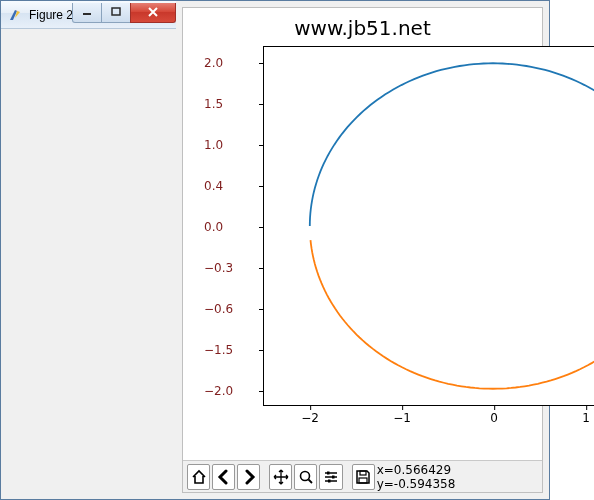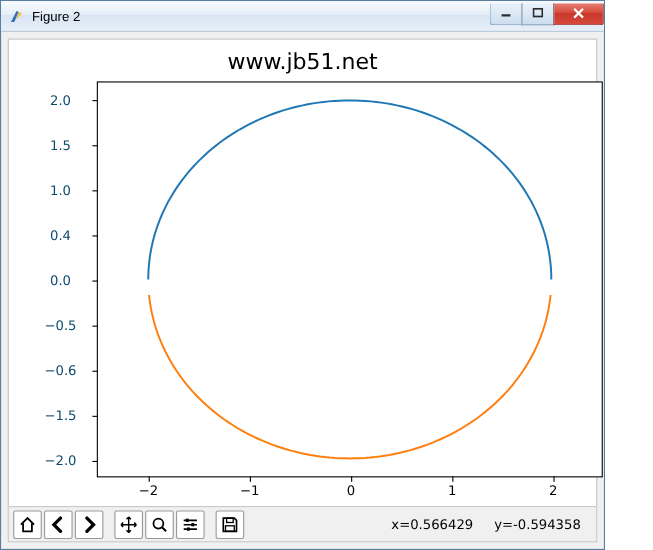--- a/index.html
+++ b/index.html
@@ -11,21 +11,20 @@
     width: 594px;
     height: 500px;
     overflow: hidden;
   }
   .window {
     width: 550px;
     height: 500px;
     border: 1px solid #5a7ca0;
     background: #f0f0f0;
     display: flex;
-    flex-direction: column;
   }
   
   .titlebar {
     height: 28px;
     background: linear-gradient(to bottom, #f7fbff 0%, #e6eef7 45%, #d7e4f2 46%, #e8f0f9 100%);
     border-bottom: 1px solid #b7c8da;
     display: flex;
     align-items: center;
     padding: 0 0 0 6px;
   }
@@ -87,24 +86,24 @@
     top:38px;
     width:460px;
     height:360px;
     border:1px solid #000;
     background:#fff;
   }
   .tick-y {
     position:absolute;
     right:100%;
     width:60px;
-    text-align:center;
+    text-align:left;
     padding-right:8px;
     font-size:12px;
-    color:#0c4a6e;
+    color:#7f1d1d;
     transform:translateY(-50%);
     font-family:"DejaVu Sans", Arial, sans-serif;
   }
   .tick-y::after {
     content:"";
     position:absolute;
     right:0; top:50%;
     width:5px; height:1px;
     background:#000;
   }
@@ -195,21 +194,21 @@
       <div class="chart-title">www.jb51.net</div>
 
       <div class="axes" id="axes">
         <svg class="plotlines" id="plotsvg" viewBox="0 0 460 360" preserveAspectRatio="none">
             <path d="M414.00 180.00 L413.94 175.72 L413.75 171.44 L413.43 167.16 L412.99 162.90 L412.43 158.64 L411.73 154.40 L410.92 150.18 L409.98 145.98 L408.92 141.80 L407.73 137.65 L406.42 133.52 L404.99 129.43 L403.45 125.38 L401.78 121.36 L399.99 117.38 L398.09 113.44 L396.08 109.55 L393.95 105.71 L391.70 101.92 L389.35 98.18 L386.89 94.50 L384.32 90.88 L381.64 87.32 L378.86 83.82 L375.98 80.38 L372.99 77.02 L369.91 73.73 L366.74 70.51 L363.47 67.36 L360.11 64.29 L356.66 61.30 L353.12 58.39 L349.50 55.57 L345.79 52.83 L342.01 50.18 L338.15 47.62 L334.22 45.14 L330.21 42.76 L326.14 40.48 L322.00 38.29 L317.80 36.19 L313.53 34.20 L309.21 32.30 L304.84 30.51 L300.41 28.82 L295.94 27.23 L291.42 25.75 L286.86 24.37 L282.26 23.10 L277.62 21.94 L272.95 20.88 L268.26 19.94 L263.53 19.10 L258.78 18.38 L254.02 17.76 L249.23 17.26 L244.44 16.87 L239.63 16.59 L234.82 16.42 L230.00 16.36 L225.18 16.42 L220.37 16.59 L215.56 16.87 L210.77 17.26 L205.98 17.76 L201.22 18.38 L196.47 19.10 L191.74 19.94 L187.05 20.88 L182.38 21.94 L177.74 23.10 L173.14 24.37 L168.58 25.75 L164.06 27.23 L159.59 28.82 L155.16 30.51 L150.79 32.30 L146.47 34.20 L142.20 36.19 L138.00 38.29 L133.86 40.48 L129.79 42.76 L125.78 45.14 L121.85 47.62 L117.99 50.18 L114.21 52.83 L110.50 55.57 L106.88 58.39 L103.34 61.30 L99.89 64.29 L96.53 67.36 L93.26 70.51 L90.09 73.73 L87.01 77.02 L84.02 80.38 L81.14 83.82 L78.36 87.32 L75.68 90.88 L73.11 94.50 L70.65 98.18 L68.30 101.92 L66.05 105.71 L63.92 109.55 L61.91 113.44 L60.01 117.38 L58.22 121.36 L56.55 125.38 L55.01 129.43 L53.58 133.52 L52.27 137.65 L51.08 141.80 L50.02 145.98 L49.08 150.18 L48.27 154.40 L47.57 158.64 L47.01 162.90 L46.57 167.16 L46.25 171.44 L46.06 175.72 L46.00 180.00" fill="none" stroke="#1f77b4" stroke-width="1.8"></path>
             <path d="M46.70 194.26 L47.15 198.29 L47.72 202.30 L48.39 206.30 L49.18 210.29 L50.08 214.25 L51.08 218.20 L52.20 222.12 L53.43 226.02 L54.76 229.89 L56.20 233.72 L57.75 237.53 L59.40 241.30 L61.15 245.03 L63.01 248.72 L64.98 252.37 L67.04 255.98 L69.20 259.54 L71.46 263.05 L73.82 266.51 L76.27 269.92 L78.82 273.27 L81.46 276.57 L84.19 279.80 L87.01 282.98 L89.91 286.09 L92.90 289.14 L95.98 292.12 L99.14 295.03 L102.38 297.88 L105.69 300.65 L109.08 303.34 L112.55 305.96 L116.09 308.51 L119.69 310.97 L123.37 313.36 L127.11 315.66 L130.91 317.88 L134.77 320.02 L138.70 322.07 L142.67 324.03 L146.70 325.91 L150.79 327.70 L154.92 329.39 L159.09 331.00 L163.31 332.51 L167.57 333.93 L171.87 335.26 L176.20 336.49 L180.57 337.62 L184.97 338.66 L189.39 339.60 L193.84 340.45 L198.31 341.19 L202.80 341.84 L207.31 342.39 L211.83 342.84 L216.36 343.19 L220.90 343.44 L225.45 343.59 L230.00 343.64 L234.55 343.59 L239.10 343.44 L243.64 343.19 L248.17 342.84 L252.69 342.39 L257.20 341.84 L261.69 341.19 L266.16 340.45 L270.61 339.60 L275.03 338.66 L279.43 337.62 L283.80 336.49 L288.13 335.26 L292.43 333.93 L296.69 332.51 L300.91 331.00 L305.08 329.39 L309.21 327.70 L313.30 325.91 L317.33 324.03 L321.30 322.07 L325.23 320.02 L329.09 317.88 L332.89 315.66 L336.63 313.36 L340.31 310.97 L343.91 308.51 L347.45 305.96 L350.92 303.34 L354.31 300.65 L357.62 297.88 L360.86 295.03 L364.02 292.12 L367.10 289.14 L370.09 286.09 L372.99 282.98 L375.81 279.80 L378.54 276.57 L381.18 273.27 L383.73 269.92 L386.18 266.51 L388.54 263.05 L390.80 259.54 L392.96 255.98 L395.02 252.37 L396.99 248.72 L398.85 245.03 L400.60 241.30 L402.25 237.53 L403.80 233.72 L405.24 229.89 L406.57 226.02 L407.80 222.12 L408.92 218.20 L409.92 214.25 L410.82 210.29 L411.61 206.30 L412.28 202.30 L412.85 198.29 L413.30 194.26" fill="none" stroke="#ff7f0e" stroke-width="1.8"></path>
           </svg>
       <div class="tick-y" style="top: 343.636px;">−2.0</div>
           <div class="tick-y" style="top: 302.727px;">−1.5</div>
           <div class="tick-y" style="top: 261.818px;">−0.6</div>
-          <div class="tick-y" style="top: 220.909px;">−0.5</div>
+          <div class="tick-y" style="top: 220.909px;">−0.3</div>
           <div class="tick-y" style="top: 180px;">0.0</div>
           <div class="tick-y" style="top: 139.091px;">0.4</div>
           <div class="tick-y" style="top: 98.1818px;">1.0</div>
           <div class="tick-y" style="top: 57.2727px;">1.5</div>
           <div class="tick-y" style="top: 16.3636px;">2.0</div>
           <div class="tick-x" style="left: 46px;">−2</div>
           <div class="tick-x" style="left: 138px;">−1</div>
           <div class="tick-x" style="left: 230px;">0</div>
           <div class="tick-x" style="left: 322px;">1</div>
           <div class="tick-x" style="left: 414px;">2</div>

